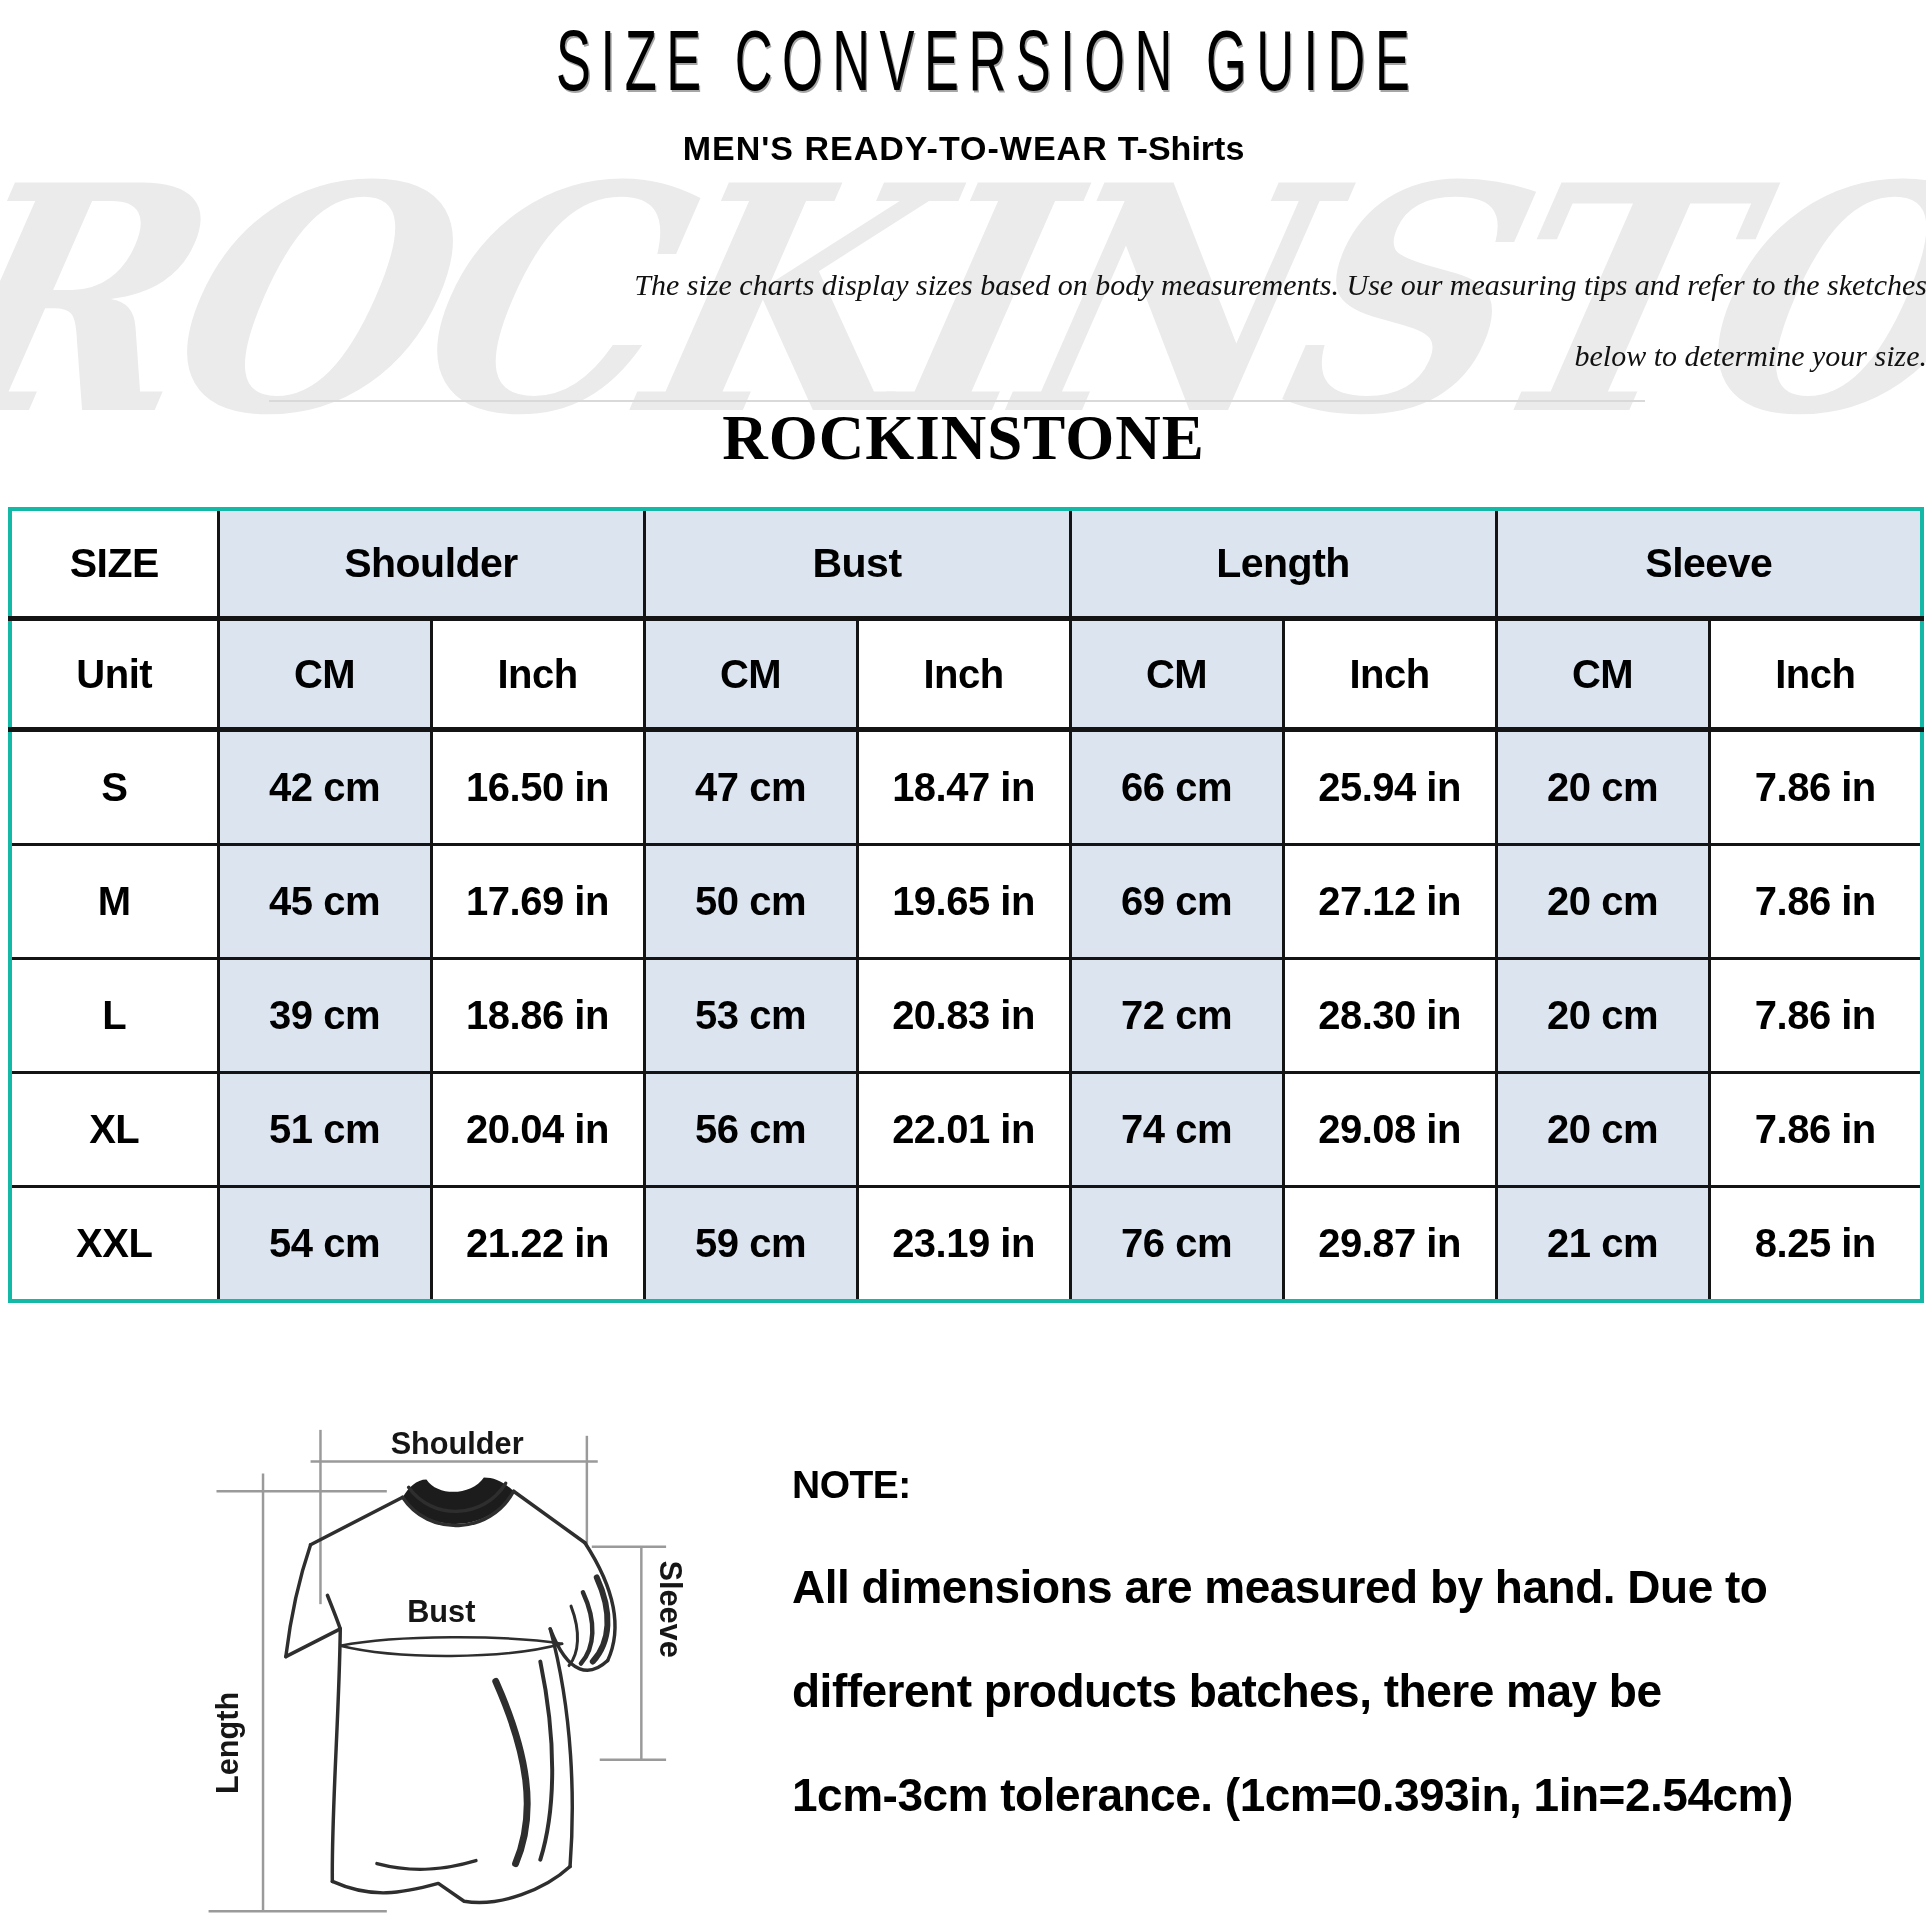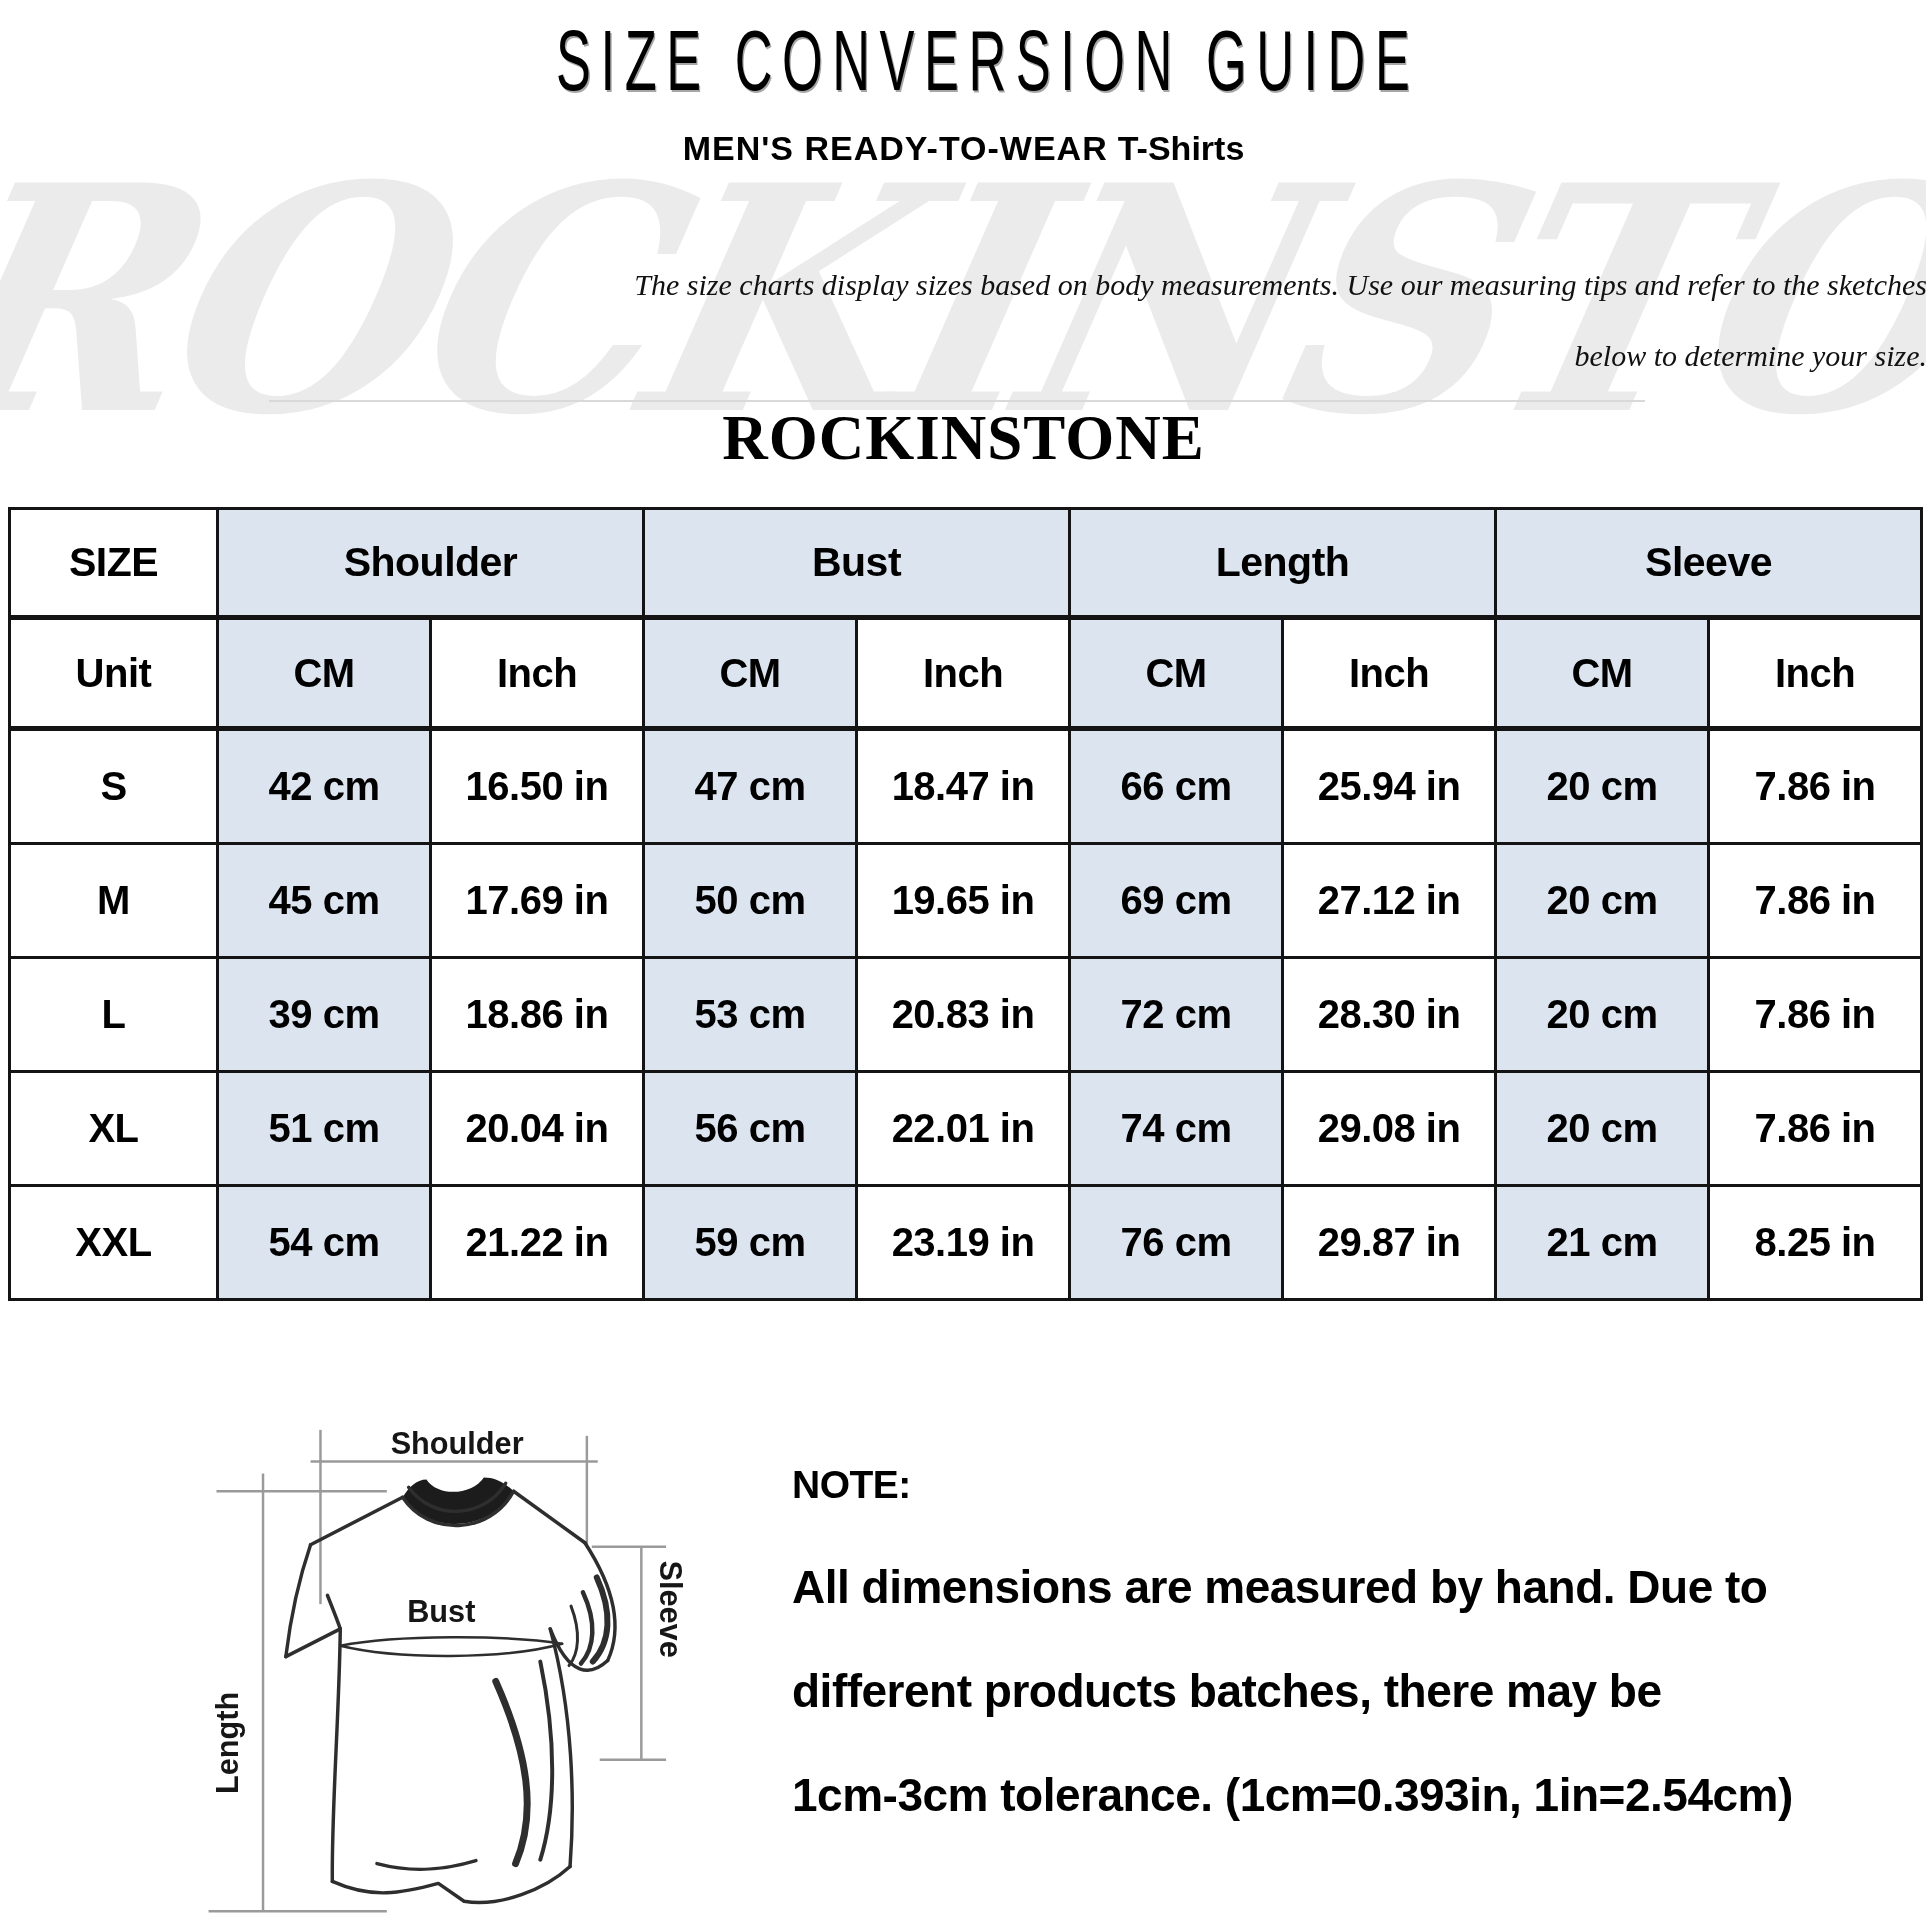--- a/index.html
+++ b/index.html
@@ -68,21 +68,21 @@
     font-family: "Liberation Serif", serif;
     font-size: 63px; font-weight: 700; letter-spacing: 1px;
   }
 
   
   table.size-table {
     position: absolute; top: 507px; left: 8px;
     width: 1911px; z-index: 2;
     border-collapse: collapse; table-layout: fixed;
     background: #ffffff;
-    border: 1px solid #14b8a6;
+    border: 4px solid #14b8a6;
   }
   table.size-table th, table.size-table td {
     border: 3px solid #141414;
     text-align: center; vertical-align: middle;
     padding: 0; letter-spacing: -0.5px;
     font-weight: 700; color: #000;
   }
   tr.group-row th { height: 105px; font-size: 41px; border-bottom: 5px solid #141414; }
   tr.unit-row td { height: 106px; font-size: 40px; border-bottom: 5px solid #141414; }
   tr.data-row td { height: 111px; font-size: 40px; }

